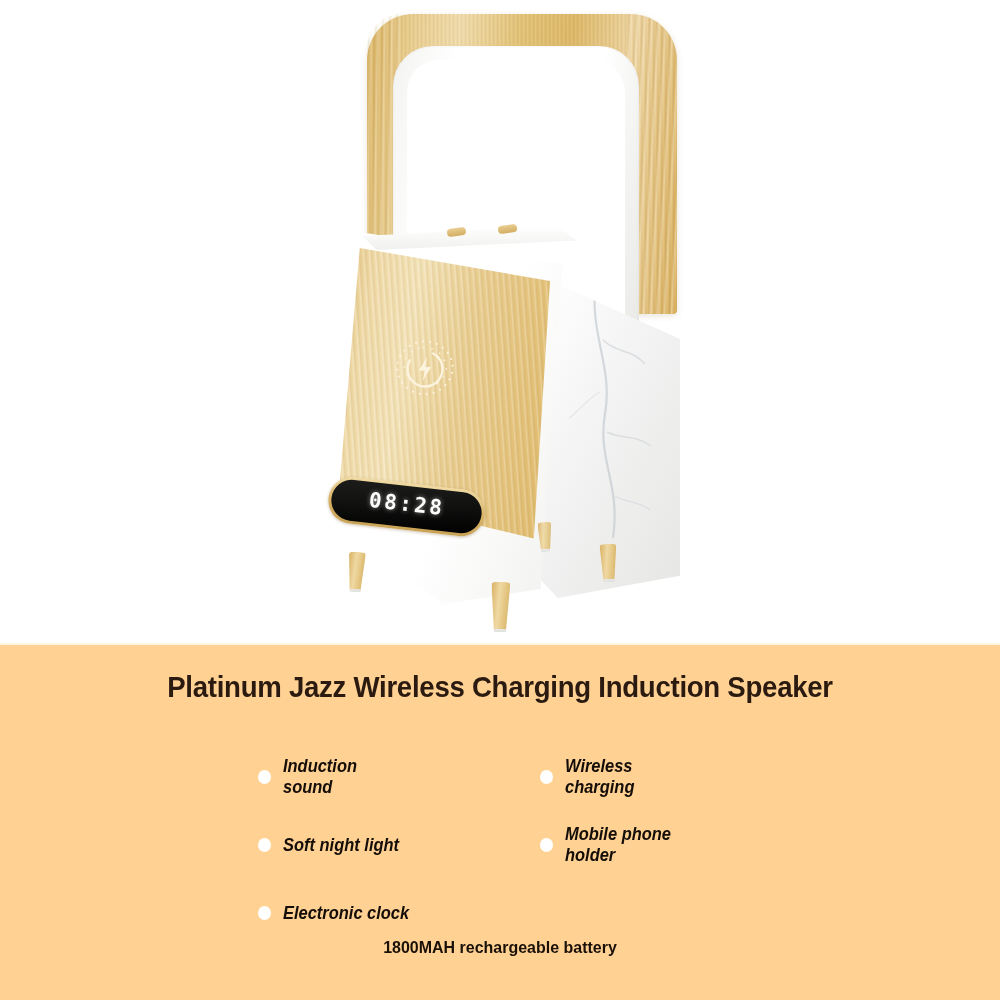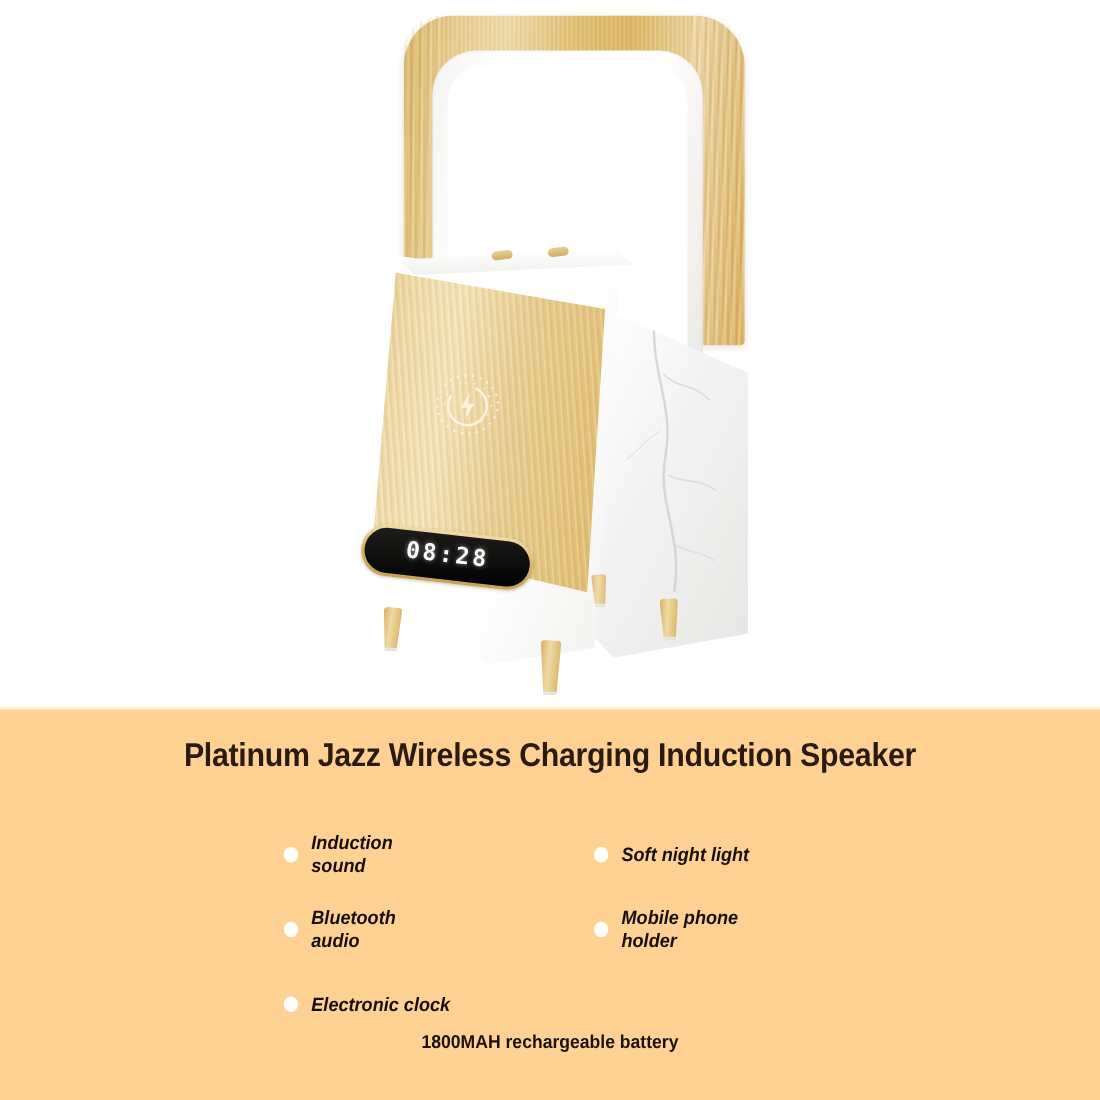--- a/index.html
+++ b/index.html
@@ -444,31 +444,31 @@
     <div id="product-title">Platinum Jazz Wireless Charging Induction Speaker</div>
 
     <div id="features">
 
       <div class="feature">
         <span class="bullet"></span>
         <span class="feature-label">Induction
 sound</span>
       </div>
 
+      <div class="feature">
+        <span class="bullet"></span>
+        <span class="feature-label">Wireless
+charging</span>
+      </div>
 
       <div class="feature">
         <span class="bullet"></span>
         <span class="feature-label">Soft night light</span>
       </div>
 
-      <div class="feature">
-        <span class="bullet"></span>
-        <span class="feature-label">Bluetooth
-audio</span>
-      </div>
 
       <div class="feature">
         <span class="bullet"></span>
         <span class="feature-label">Mobile phone
 holder</span>
       </div>
 
       <div class="feature">
         <span class="bullet"></span>
         <span class="feature-label">Electronic clock</span>

